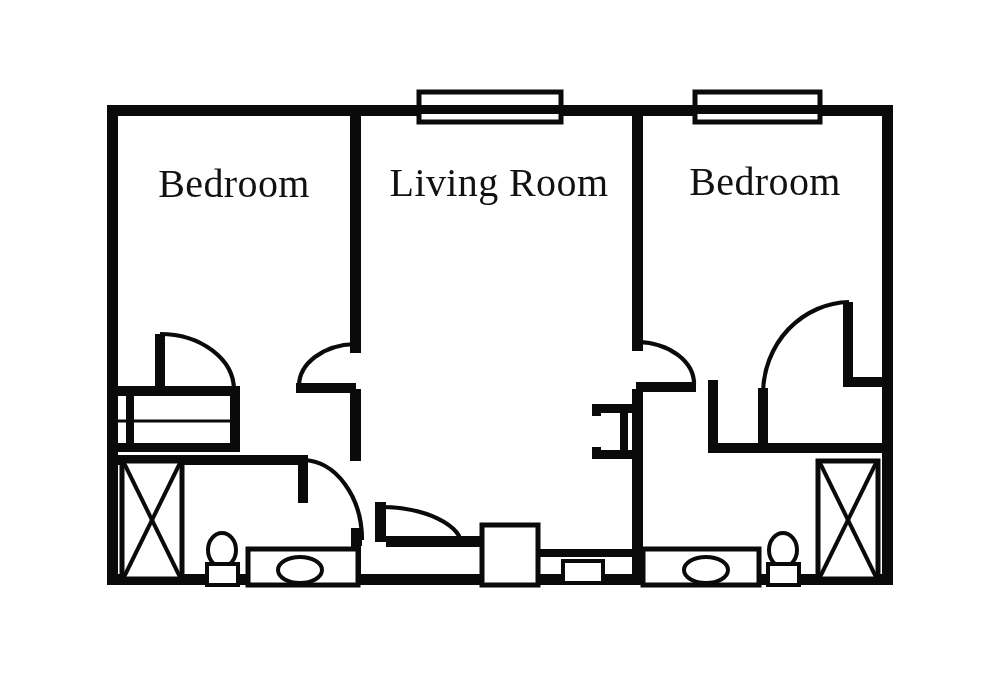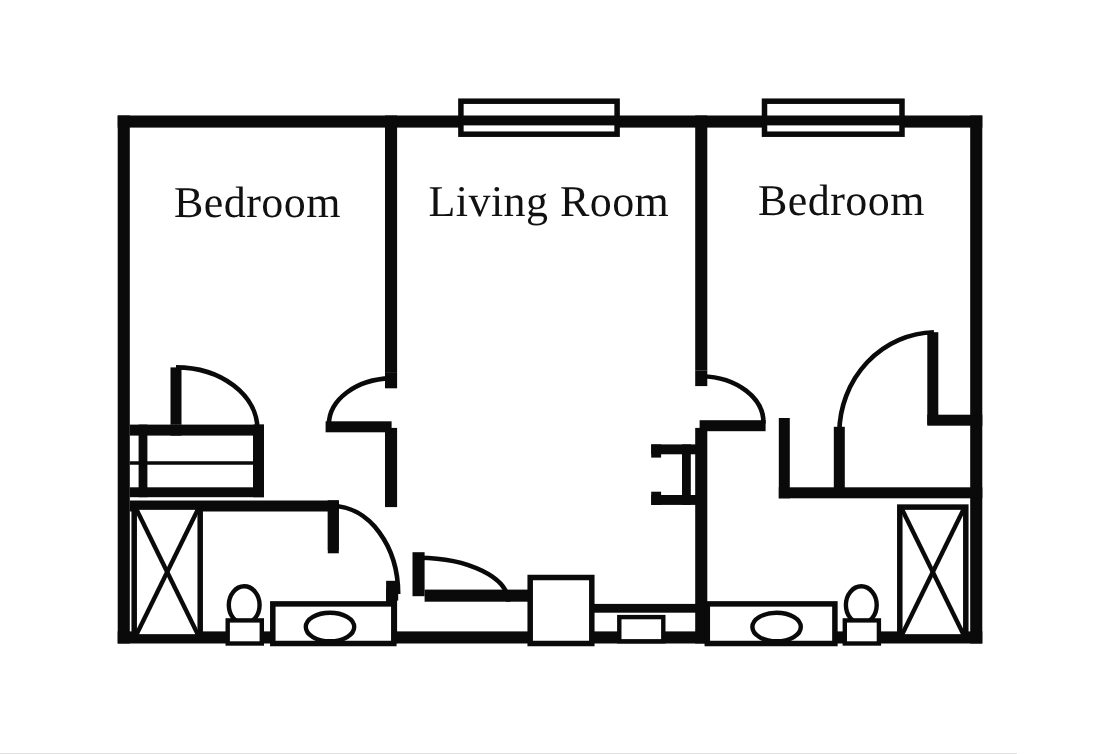--- a/index.html
+++ b/index.html
@@ -10,21 +10,21 @@
   body {
     width: 1000px;
     height: 685px;
     overflow: hidden;
     font-family: "Liberation Serif", serif;
   }
   #floorplan-root {
     position: relative;
     width: 1000px;
     height: 685px;
-    background: #737373;
+    background: #eab308;
   }
   svg#plan-svg {
     display: block;
     width: 1000px;
     height: 685px;
   }
   .wall {
     fill: #0a0a0a;
     stroke: none;
   }

